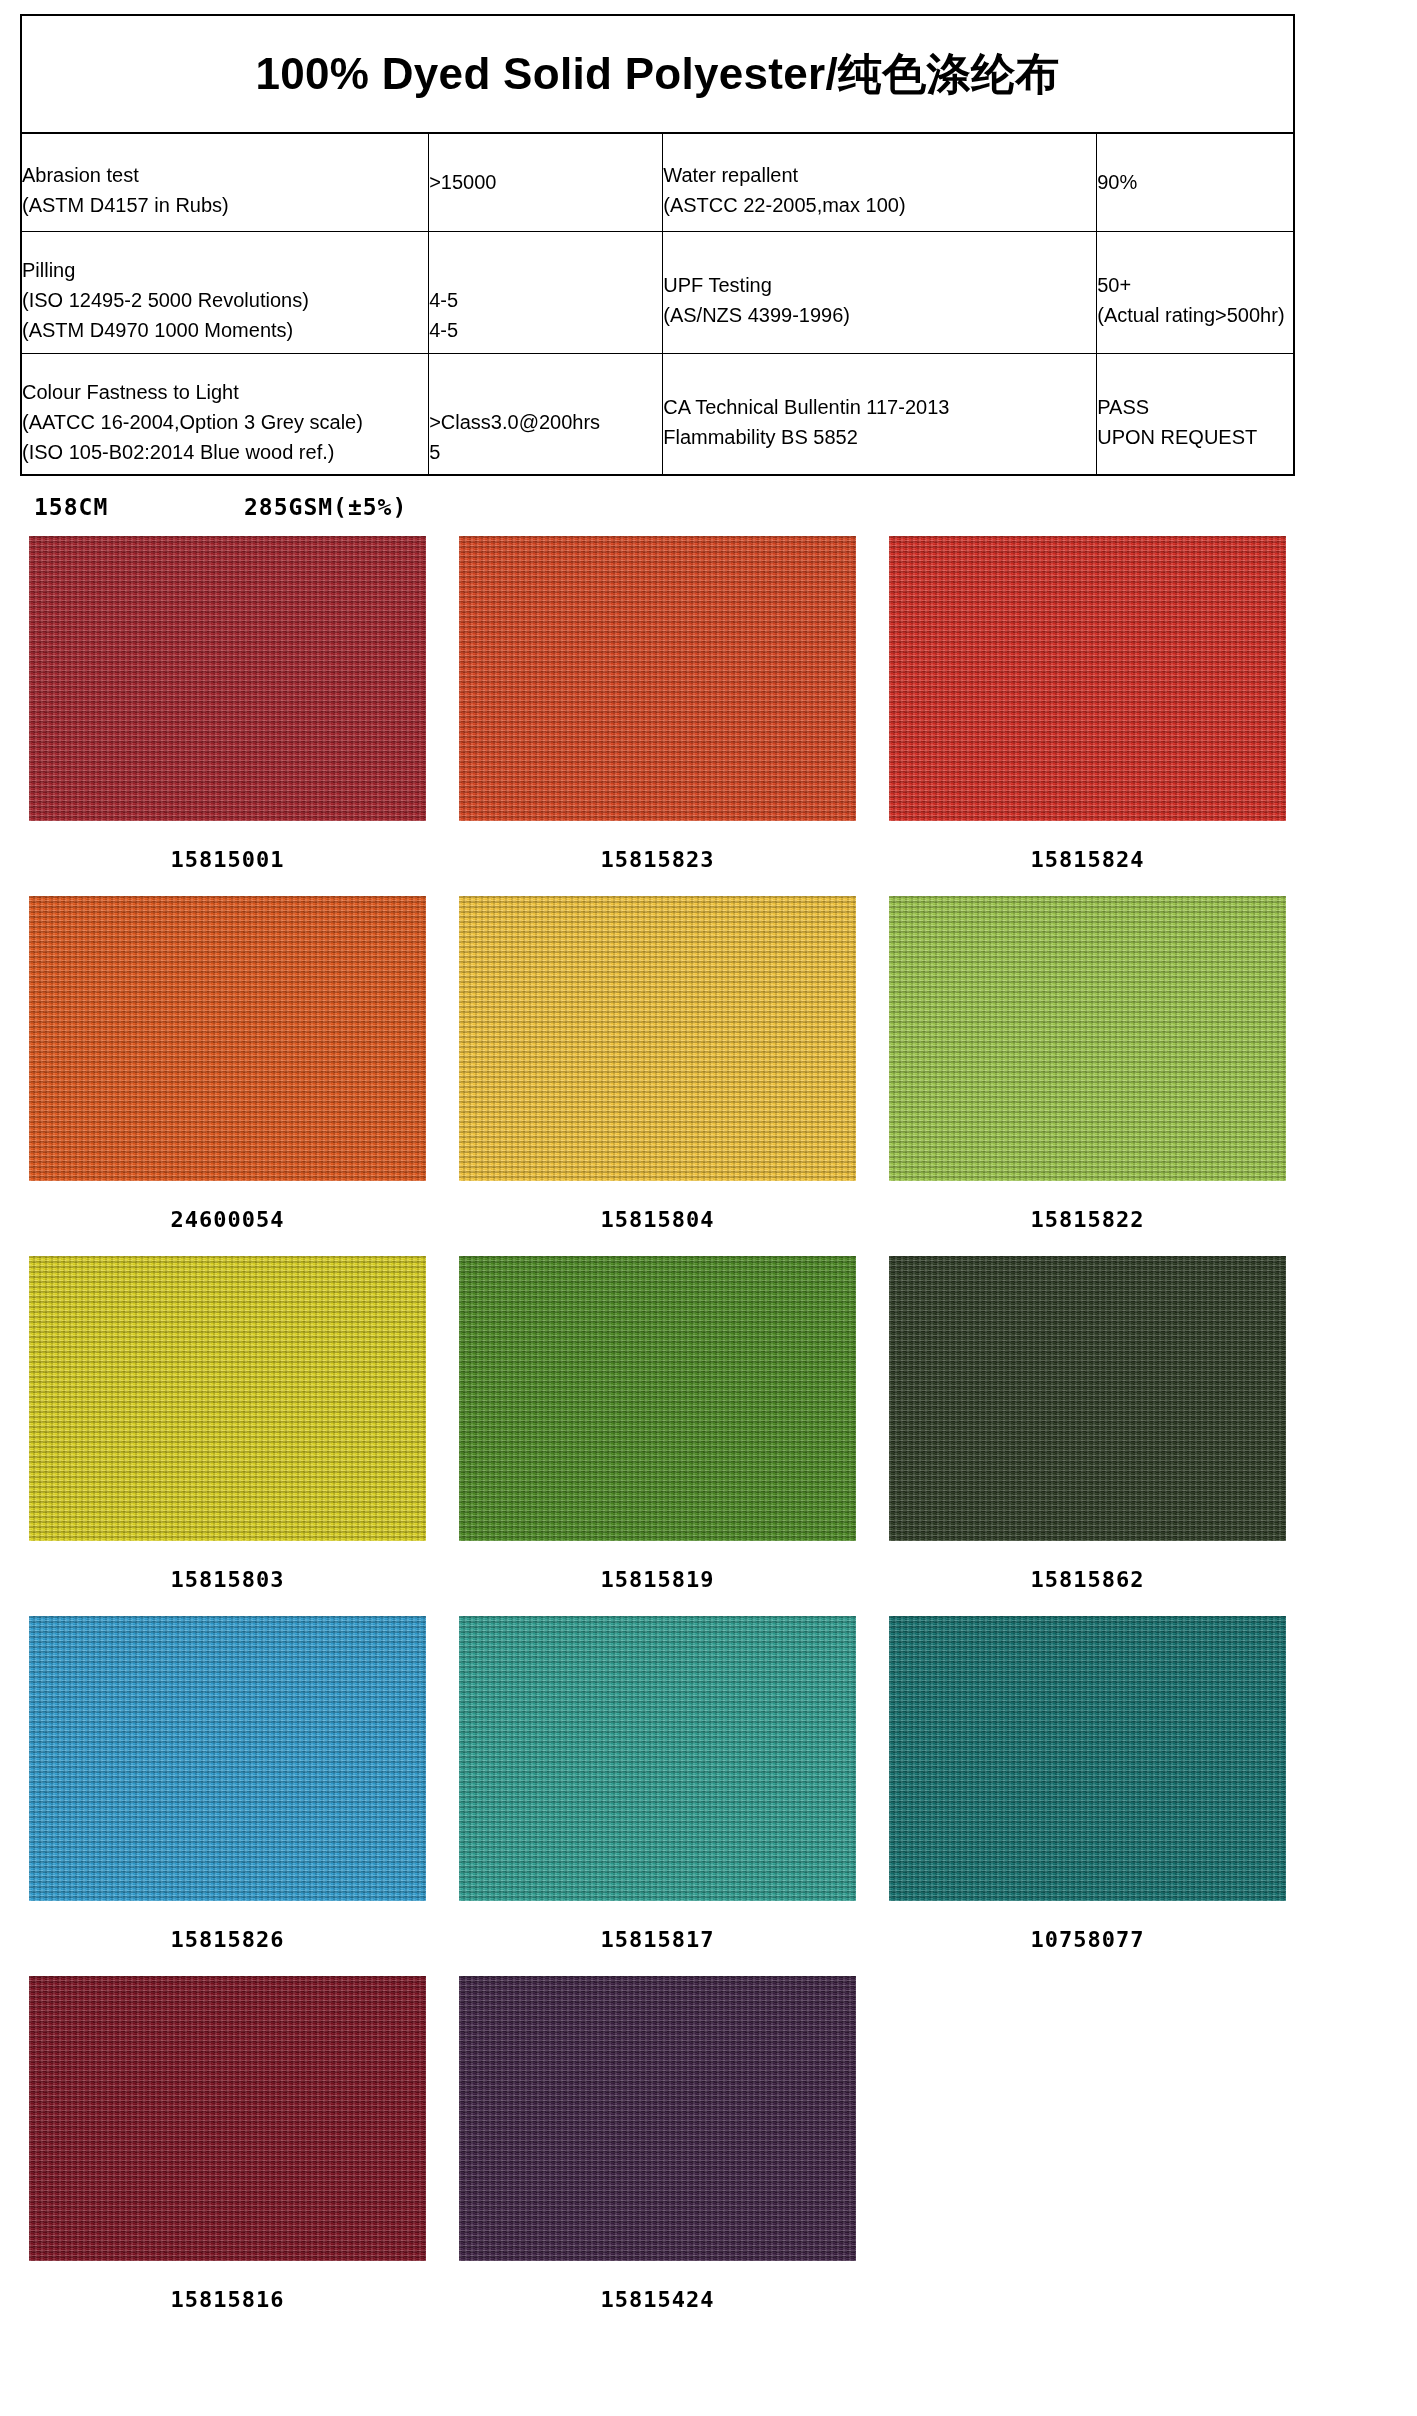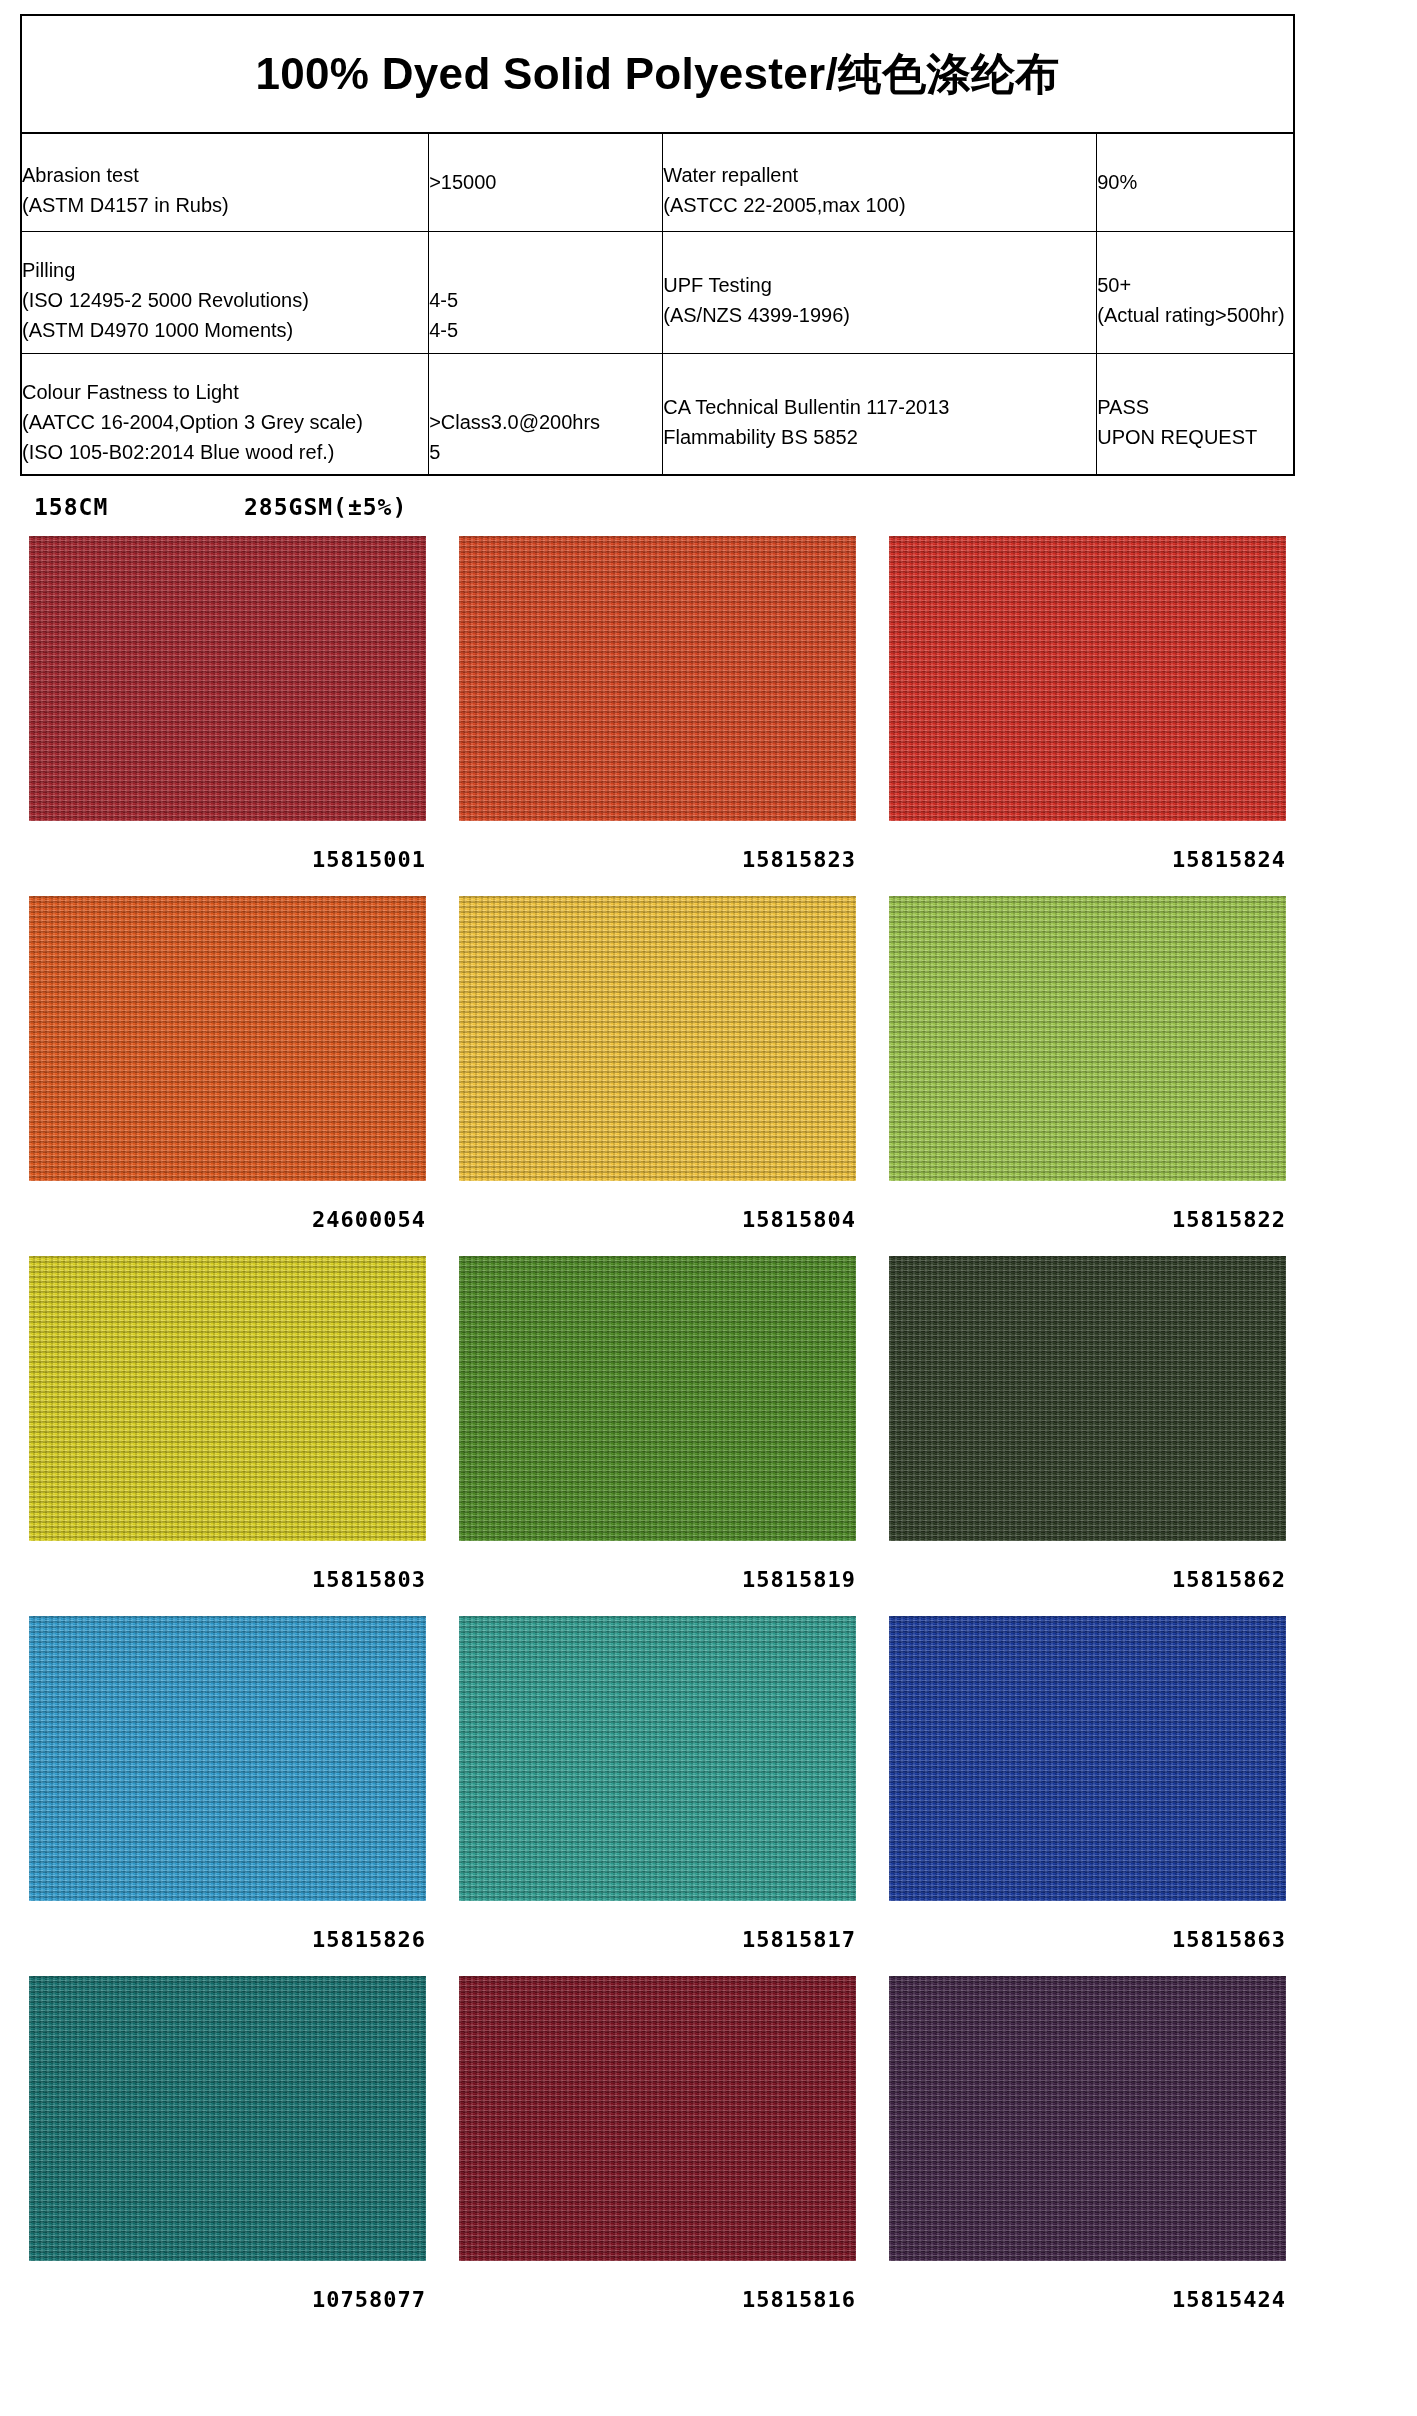--- a/index.html
+++ b/index.html
@@ -89,21 +89,21 @@
     display: grid;
     grid-template-columns: repeat(3, 1fr);
     column-gap: 33px;
     row-gap: 0;
     margin-top: 6px;
     padding: 0 9px;
   }
   .swatch-cell {
     display: flex;
     flex-direction: column;
-    align-items: flex-end;
+    align-items: center;
     height: 360px;
     border-radius: 31px;
   }
   .swatch-img {
     width: 100%;
     height: 285px;
     position: relative;
     overflow: hidden;
   }
   
@@ -285,24 +285,20 @@
       </div>
       <div class="swatch-cell">
         <div class="swatch-img" style="background-color: rgb(47, 157, 208);"></div>
         <div class="swatch-label">15815826</div>
       </div>
       <div class="swatch-cell">
         <div class="swatch-img" style="background-color: rgb(46, 159, 145);"></div>
         <div class="swatch-label">15815817</div>
       </div>
       <div class="swatch-cell">
-        <div class="swatch-img" style="background-color: rgb(22, 55, 156);"></div>
-        <div class="swatch-label">15815863</div>
-      </div>
-      <div class="swatch-cell">
         <div class="swatch-img" style="background-color: rgb(18, 113, 110);"></div>
         <div class="swatch-label">10758077</div>
       </div>
       <div class="swatch-cell">
         <div class="swatch-img" style="background-color: rgb(124, 16, 32);"></div>
         <div class="swatch-label">15815816</div>
       </div>
       <div class="swatch-cell">
         <div class="swatch-img" style="background-color: rgb(60, 32, 66);"></div>
         <div class="swatch-label">15815424</div>

